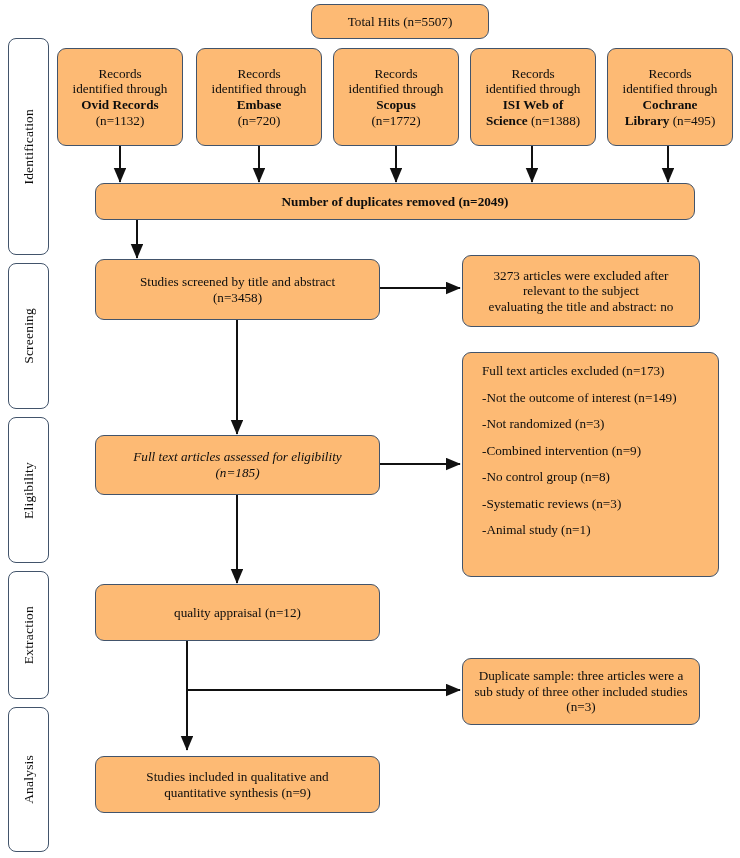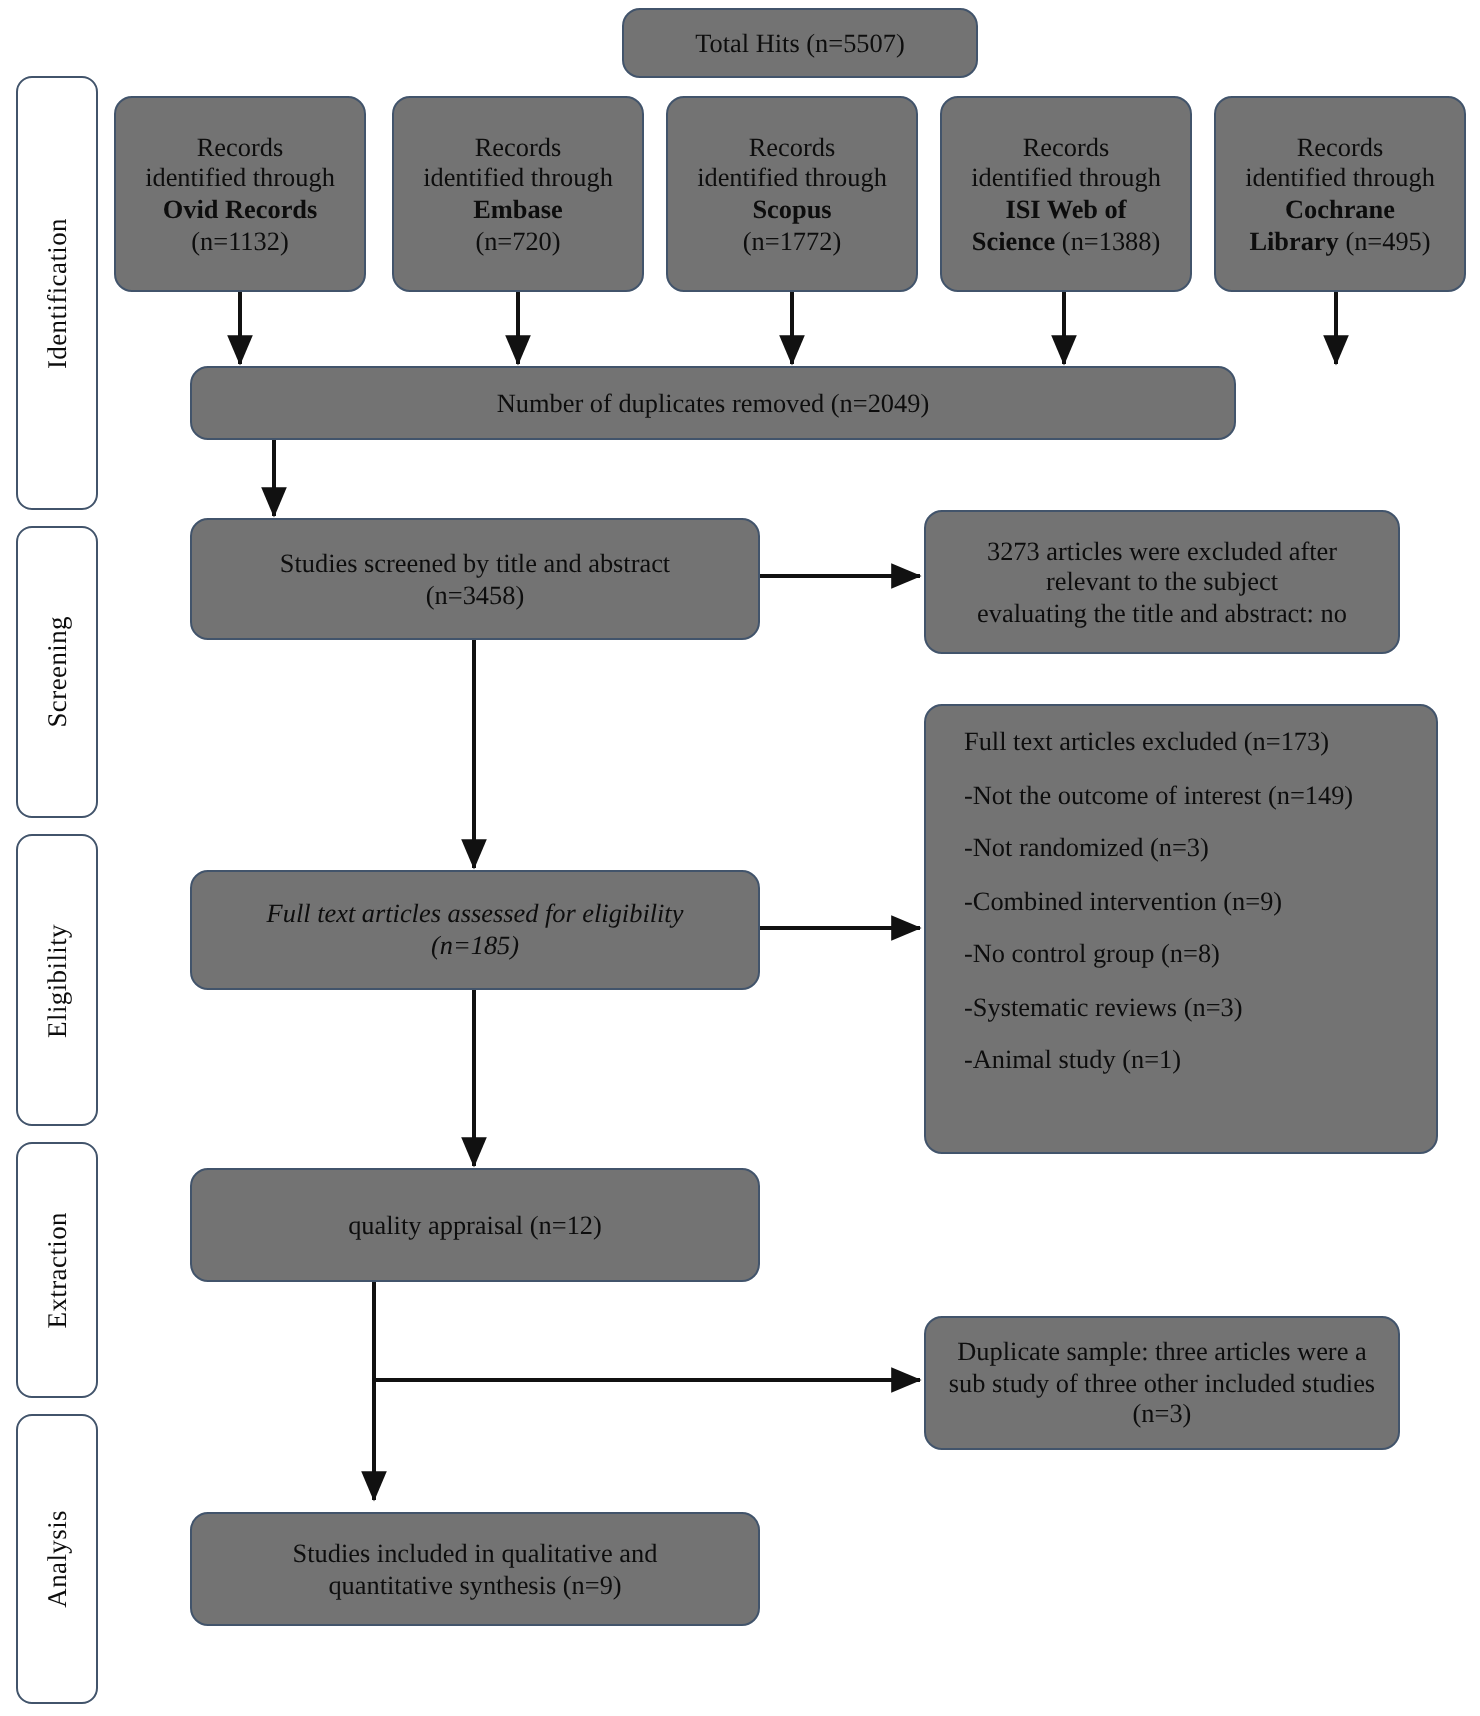--- a/index.html
+++ b/index.html
@@ -16,21 +16,21 @@
     width: 740px;
     height: 858px;
     overflow: hidden;
     background: #ffffff;
   }
   .box {
     position: absolute;
     box-sizing: border-box;
     border: 1.6px solid #42546b;
     border-radius: 9px;
-    background: #737373;
+    background: #fdba74;
     display: flex;
     align-items: center;
     justify-content: center;
     text-align: center;
     line-height: 1.18;
     font-size: 13.2px;
     padding: 2px 5px;
   }
   .box .inner {
     width: 100%;
@@ -171,21 +171,21 @@
       <span class="src-line1">Records</span>
       <span class="src-line2">identified through</span>
       <span class="src-name">Cochrane</span>
       <span style="display:block;">
         <span class="src-name">Library</span>
         <span>(n=495)</span>
       </span>
     </div>
   </div>
 
-  <div class="box" style="left:95px; top:183px; width:523px; height:37px;">
+  <div class="box" style="left:95px; top:183px; width:600px; height:37px;font-weight:bold;">
     <div class="inner">Number of duplicates removed (n=2049)</div>
   </div>
 
   <div class="box" style="left:95px; top:259px; width:285px; height:61px;">
     <div class="inner">
       <span style="display:block;">Studies screened by title and abstract</span>
       <span style="display:block;">(n=3458)</span>
     </div>
   </div>
 

